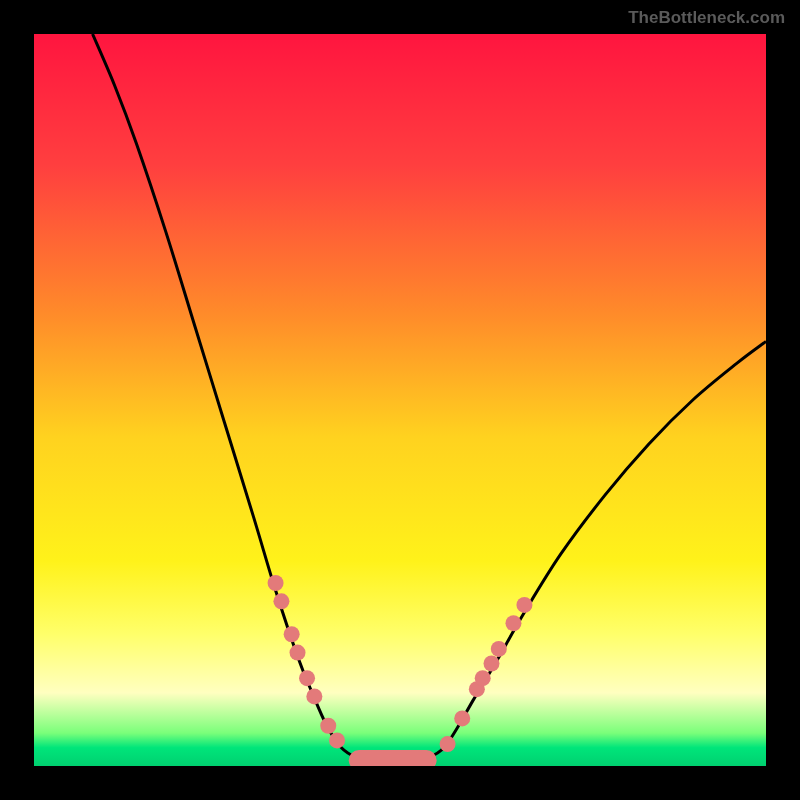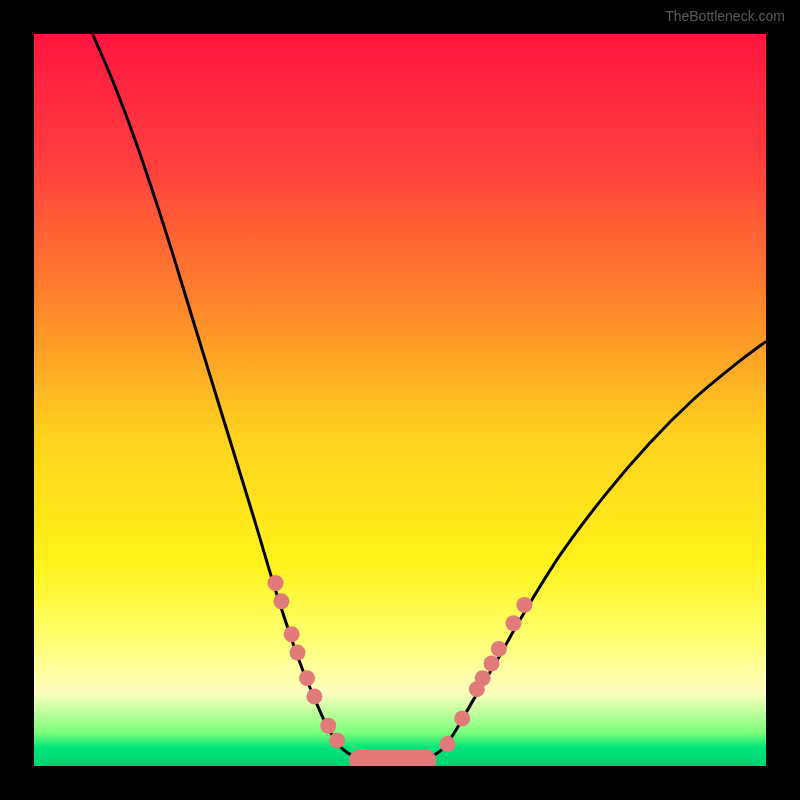--- a/index.html
+++ b/index.html
@@ -9,22 +9,22 @@
     height: 800px;
     background: #000;
     overflow: hidden;
     font-family: Arial, sans-serif;
   }
   .watermark {
     position: absolute;
     top: 8px;
     right: 15px;
     color: #5a5a5a;
-    font-size: 14px;
-    font-weight: 400;
+    font-size: 17px;
+    font-weight: 700;
     z-index: 10;
   }
   .plot-area {
     position: absolute;
     left: 34px;
     top: 34px;
     width: 732px;
     height: 732px;
     overflow: hidden;
   }

